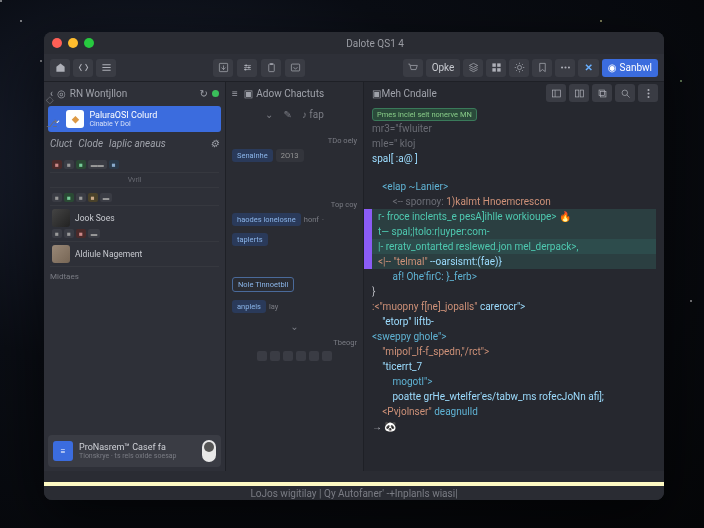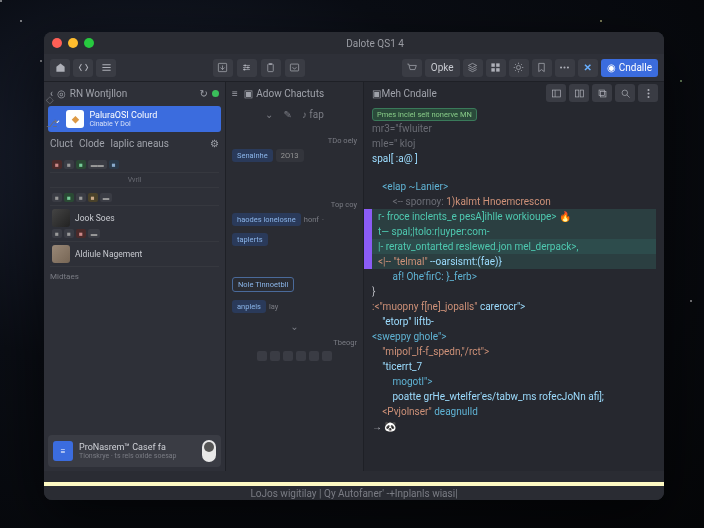--- a/index.html
+++ b/index.html
@@ -26,21 +26,21 @@
 .body{flex:1;display:flex;overflow:hidden;}
 .sidebar{width:182px;background:#2e3038;border-right:1px solid #1e2026;display:flex;flex-direction:column;overflow:hidden;}
 .sb-head{height:22px;display:flex;align-items:center;padding:0 6px;color:#9fa2aa;gap:4px;}
 .sb-head .sp{flex:1;}
 .gdot{width:7px;height:7px;border-radius:50%;background:#3abe5a;}
 .sel-row{background:#3b6cde;margin:2px 4px;border-radius:3px;padding:4px 5px;display:flex;gap:5px;align-items:center;}
 .sel-icon{width:18px;height:18px;background:#fff;border-radius:3px;color:#d94;display:flex;align-items:center;justify-content:center;font-size:9px;font-weight:bold;}
 .sel-txt{flex:1;color:#fff;}
 .sel-txt .t{font-size:9px;}
 .sel-txt .s{font-size:7px;opacity:.8;}
-.sb-sub{padding:4px 6px;color:#9fa2aa;font-size:8px;display:flex;gap:6px;}
+.sb-sub{padding:4px 6px;color:#9fa2aa;font-size:8px;display:flex;gap:6px;font-style:italic;}
 .sb-sub span{cursor:pointer;}
 .ulist{padding:2px 6px;}
 .uitem{padding:3px 2px;border-bottom:1px solid rgba(255,255,255,.04);}
 .urow{display:flex;gap:5px;align-items:center;}
 .uav{width:18px;height:18px;border-radius:3px;background:#555;flex-shrink:0;}
 .uav.a{background:linear-gradient(135deg,#8a6,#684);}
 .uav.b{background:linear-gradient(135deg,#ccc,#888);}
 .uav.c{background:linear-gradient(135deg,#444,#222);}
 .uav.d{background:linear-gradient(135deg,#987,#765);}
 .uname{color:#c8cad0;font-size:8.5px;}
@@ -190,21 +190,21 @@
             <circle cx="3" cy="8" r="1.5"></circle>
             <circle cx="8" cy="8" r="1.5"></circle>
             <circle cx="13" cy="8" r="1.5"></circle>
           </svg>
         </div>
       <div class="lbtn close">
           <span class="x">✕</span>
         </div>
       <div class="lbtn blue">
           <span>◉</span>
-          <span>Cndalle</span>
+          <span>Sanbwl</span>
         </div>
     </div>
   </div>
 
   <div class="body">
 
     <div class="wksp">
       <div class="wi">◇</div>
       <div class="wi">⎇</div>
     </div>

